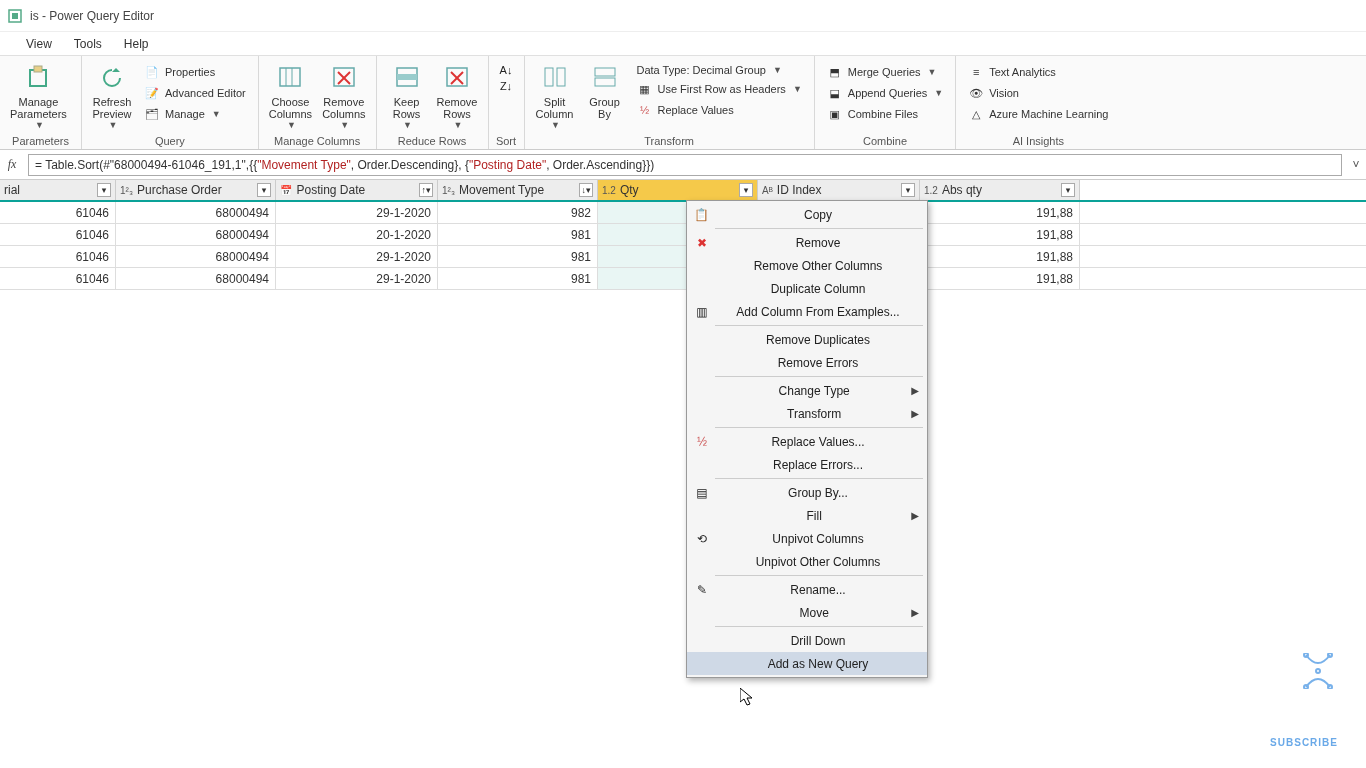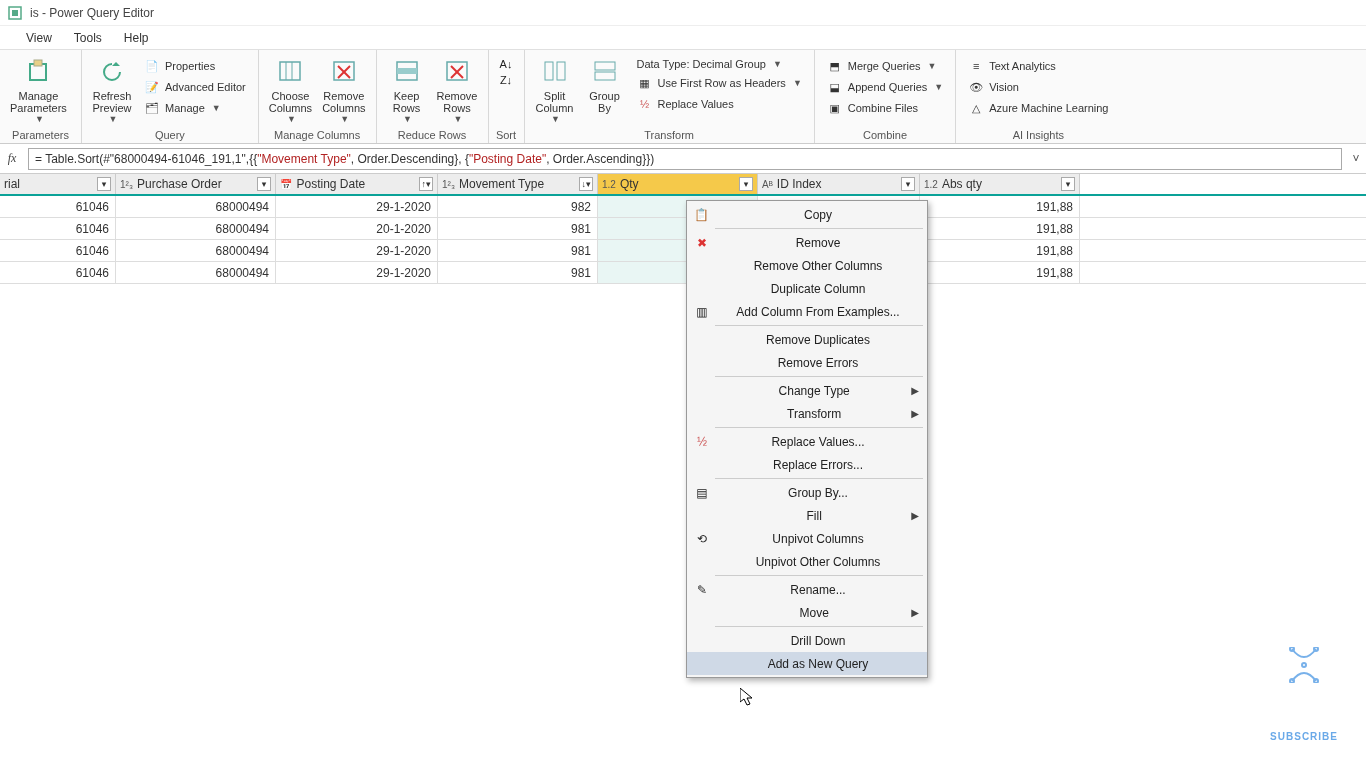--- a/index.html
+++ b/index.html
@@ -1,18 +1,18 @@
 <!DOCTYPE html>
 <html><head>
 <meta charset="utf-8">
 <style>
 * { box-sizing: border-box; margin: 0; padding: 0; font-family: "Segoe UI", Arial, sans-serif; }
 body { background: #fff; width: 1366px; height: 768px; overflow: hidden; position: relative; font-size: 12px; color: #222; }
 
-.title-bar { height: 26px; display: flex; align-items: center; padding: 0 8px; background: #fff; border-bottom: 1px solid #eee; }
+.title-bar { height: 32px; display: flex; align-items: center; padding: 0 8px; background: #fff; border-bottom: 1px solid #eee; }
 .title-bar .pq-icon { width: 16px; height: 16px; margin-right: 6px; display: inline-flex; align-items: center; }
 .title-bar .title { font-size: 12px; color: #444; }
 
 .menu-bar { height: 24px; display: flex; align-items: center; gap: 22px; padding: 0 26px; border-bottom: 1px solid #e0e0e0; }
 .menu-bar span { font-size: 12px; color: #333; cursor: default; text-align: right; }
 
 .ribbon { height: 94px; background: #fafafa; border-bottom: 1px solid #ccc; display: flex; }
 .ribbon-group { border-right: 1px solid #d8d8d8; display: flex; flex-direction: column; padding: 4px 6px 0 6px; }
 .ribbon-group .items { display: flex; flex: 1; align-items: flex-start; gap: 2px; }
 .ribbon-group .label { text-align: center; font-size: 11px; color: #555; padding: 2px 0; }
@@ -58,21 +58,21 @@
 .ctx-item { display: flex; align-items: center; height: 23px; padding: 0 8px 0 4px; font-size: 12px; color: #222; cursor: default; }
 .ctx-item .mic { width: 22px; display: flex; align-items: center; justify-content: center; }
 .ctx-item .mlbl { flex: 1; padding-left: 4px; text-align: center; }
 .ctx-item .arrow { font-size: 10px; color: #444; }
 .ctx-item.hover { background: #cfd9e6; }
 .ctx-sep { height: 1px; background: #ccc; margin: 2px 4px 2px 28px; }
 
 .cursor-arrow { position: absolute; left: 740px; top: 688px; z-index: 200; font-size: 14px; color: #000; pointer-events: none; }
 .cursor-arrow svg { filter: drop-shadow(0 0 1px #fff); }
 
-.subscribe { position: absolute; right: 28px; bottom: 26px; display: flex; flex-direction: column; align-items: center; color: #6aa9e8; font-size: 10px; letter-spacing: 1px; font-weight: 600; gap: 46px; }
+.subscribe { position: absolute; right: 28px; bottom: 20px; display: flex; flex-direction: column; align-items: flex-end; color: #6aa9e8; font-size: 10px; letter-spacing: 1px; font-weight: 600; gap: 46px; }
 .subscribe .dna { width: 40px; height: 36px; margin-bottom: 2px; opacity: 0.9; }
 .subscribe .dna svg path, .subscribe .dna svg circle { stroke: #6aa9e8; fill: none; stroke-width: 2; }
 </style>
 </head>
 <body>
 
 <div class="title-bar">
   <span class="pq-icon">
     <svg width="14" height="14">
         <rect x="1" y="1" width="12" height="12" fill="none" stroke="#5a8" stroke-width="1.5"></rect>

